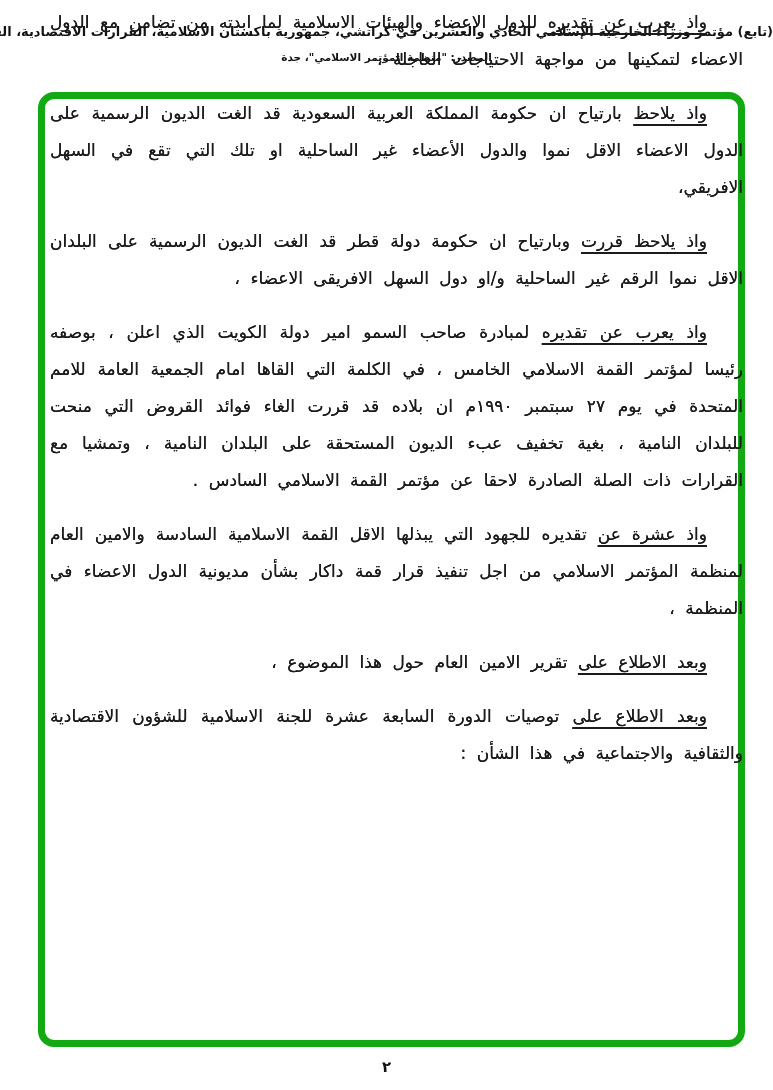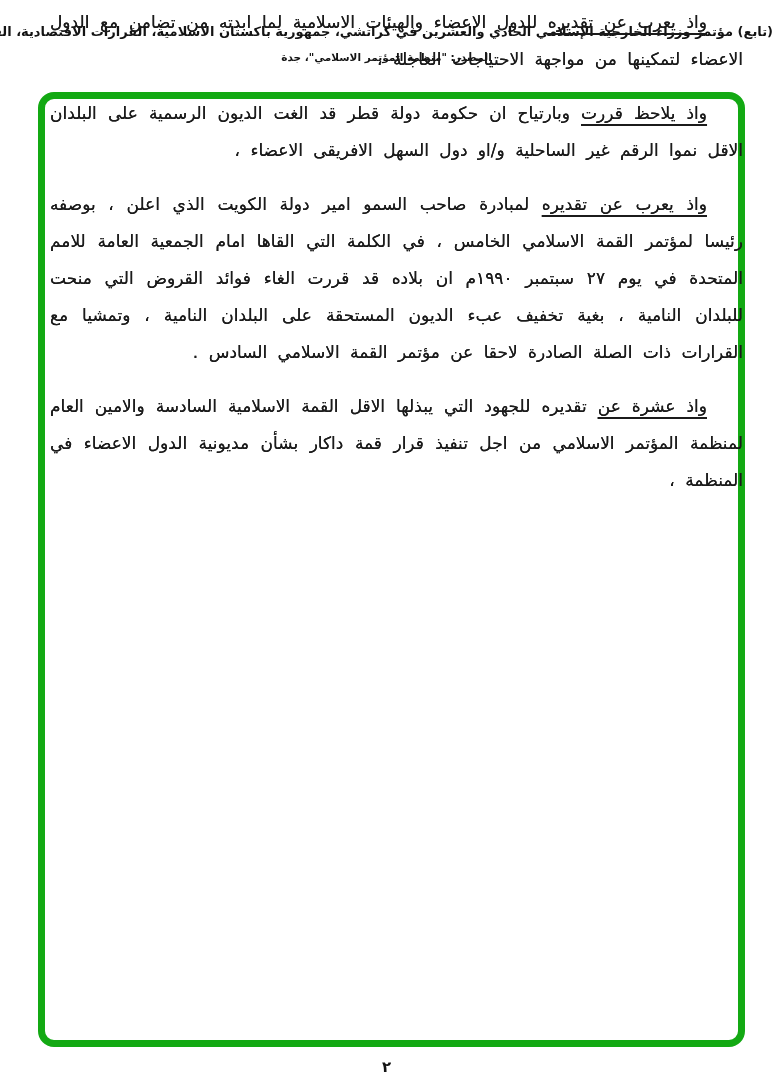--- a/index.html
+++ b/index.html
@@ -95,26 +95,29 @@
     <div class="header-line1">(تابع) مؤتمر وزراء الخارجية الإسلامي الحادي والعشرين في كراتشي، جمهورية باكستان الاسلامية، القرارات الاقتصادية، القرار الرقم ٢١/٥ - س</div>
     <div class="header-line2">المصدر: "منظمة المؤتمر الاسلامي"، جدة</div>
   </div>
 
   <div class="frame"></div>
 
   <div class="content">
 
     <p class="para"><span class="lead">واذ يعرب عن تقديره</span><span> للدول الاعضاء والهيئات الاسلامية لما ابدته من تضامن مع الدول الاعضاء لتمكينها من مواجهة الاحتياجات العاجلة ،</span></p>
 
+    <p class="para"><span class="lead">واذ يلاحظ</span><span> بارتياح ان حكومة المملكة العربية السعودية قد الغت الديون الرسمية على الدول الاعضاء الاقل نموا والدول الأعضاء غير الساحلية او تلك التي تقع في السهل الافريقي،</span></p>
 
     <p class="para"><span class="lead">واذ يلاحظ قررت</span><span> وبارتياح ان حكومة دولة قطر قد الغت الديون الرسمية على البلدان الاقل نموا الرقم غير الساحلية و/او دول السهل الافريقى الاعضاء ،</span></p>
 
     <p class="para"><span class="lead">واذ يعرب عن تقديره</span><span> لمبادرة صاحب السمو امير دولة الكويت الذي اعلن ، بوصفه رئيسا لمؤتمر القمة الاسلامي الخامس ، في الكلمة التي القاها امام الجمعية العامة للامم المتحدة في يوم ٢٧ سبتمبر ١٩٩٠م ان بلاده قد قررت الغاء فوائد القروض التي منحت للبلدان النامية ، بغية تخفيف عبء الديون المستحقة على البلدان النامية ، وتمشيا مع القرارات ذات الصلة الصادرة لاحقا عن مؤتمر القمة الاسلامي السادس .</span></p>
 
     <p class="para"><span class="lead">واذ عشرة عن</span><span> تقديره للجهود التي يبذلها الاقل القمة الاسلامية السادسة والامين العام لمنظمة المؤتمر الاسلامي من اجل تنفيذ قرار قمة داكار بشأن مديونية الدول الاعضاء في المنظمة ،</span></p>
 
+    <p class="para"><span class="lead">وبعد الاطلاع على</span><span> تقرير الامين العام حول هذا الموضوع ،</span></p>
 
+    <p class="para"><span class="lead">وبعد الاطلاع على</span><span> توصيات الدورة السابعة عشرة للجنة الاسلامية للشؤون الاقتصادية والثقافية والاجتماعية في هذا الشأن :</span></p>
 
   </div>
 
   <div class="page-number">٢</div>
 
 </div>
 
 </body></html>

